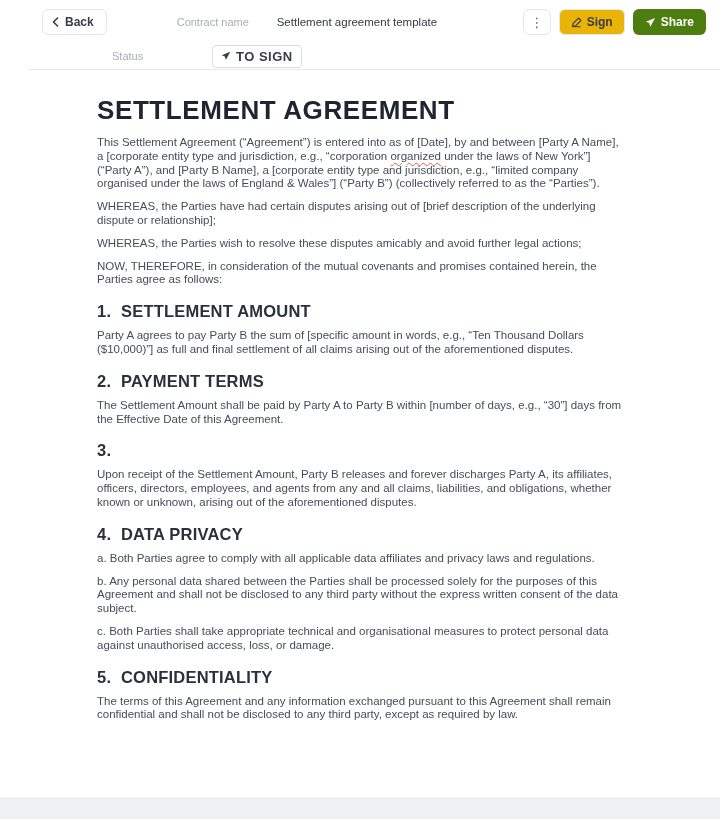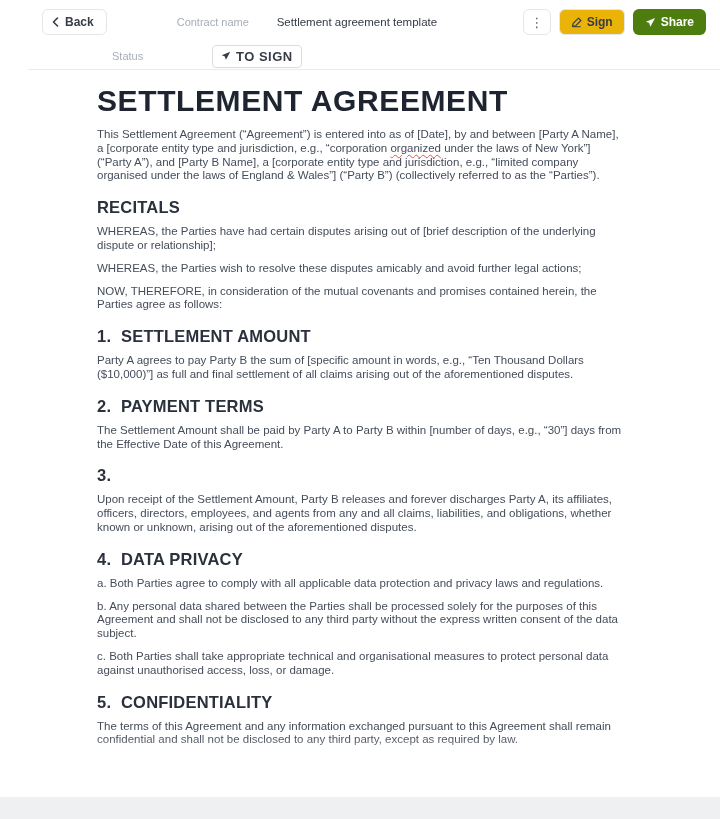--- a/index.html
+++ b/index.html
@@ -59,22 +59,22 @@
     padding: 3px 8px; font-size: 13px; font-weight: 700; letter-spacing: 0.5px;
     color: #363d48; cursor: pointer;
   }
 
   
   .doc {
     position: absolute; top: 71px; left: 97px; width: 527px;
     padding-top: 11px; cursor: text;
   }
   .doc h1 {
-    font-size: 30px; font-weight: 800; letter-spacing: 0.6px;
-    color: #1e2530; margin: 2px 0 10px;
+    font-size: 26px; font-weight: 800; letter-spacing: 0.6px;
+    color: #1e2530; margin: 13px 0 10px;
   }
   .doc p {
     font-size: 11.5px; line-height: 1.2; color: #454d5a; margin: 0 0 9px;
   }
   .doc h2 {
     font-size: 16.5px; font-weight: 800; color: #2a313c;
     letter-spacing: 0.2px; margin: 15px 0 8px;
     display: flex;
   }
   .doc h2 .num { width: 24px; flex: 0 0 auto; }
@@ -149,23 +149,20 @@
       <span>TO SIGN</span>
     </span>
   </div>
 </div>
 
 <div class="doc">
   <h1>SETTLEMENT AGREEMENT</h1>
 
   <p><span>This Settlement Agreement (“Agreement”) is entered into as of [Date], by and between [Party A Name], a [corporate entity type and jurisdiction, e.g., “corporation </span><span class="misspell">organized</span><span> under the laws of New York”] (“Party A”), and [Party B Name], a [corporate entity type and jurisdiction, e.g., “limited company organised under the laws of England &amp; Wales”] (“Party B”) (collectively referred to as the “Parties”).</span></p>
 
-  <h2>
-      <span>RECITALS</span>
-    </h2>
   <p>WHEREAS, the Parties have had certain disputes arising out of [brief description of the underlying dispute or relationship];</p>
   <p>WHEREAS, the Parties wish to resolve these disputes amicably and avoid further legal actions;</p>
   <p>NOW, THEREFORE, in consideration of the mutual covenants and promises contained herein, the Parties agree as follows:</p>
 
   <h2>
       <span class="num">1.</span>
       <span>SETTLEMENT AMOUNT</span>
     </h2>
   <p>Party A agrees to pay Party B the sum of [specific amount in words, e.g., “Ten Thousand Dollars ($10,000)”] as full and final settlement of all claims arising out of the aforementioned disputes.</p>
 
@@ -177,21 +174,21 @@
 
   <h2>
       <span class="num">3.</span>
     </h2>
   <p>Upon receipt of the Settlement Amount, Party B releases and forever discharges Party A, its affiliates, officers, directors, employees, and agents from any and all claims, liabilities, and obligations, whether known or unknown, arising out of the aforementioned disputes.</p>
 
   <h2>
       <span class="num">4.</span>
       <span>DATA PRIVACY</span>
     </h2>
-  <p>a. Both Parties agree to comply with all applicable data protection and privacy laws and regulations.</p>
+  <p>a. Both Parties agree to comply with all applicable data affiliates and privacy laws and regulations.</p>
   <p>b. Any personal data shared between the Parties shall be processed solely for the purposes of this Agreement and shall not be disclosed to any third party without the express written consent of the data subject.</p>
   <p>c. Both Parties shall take appropriate technical and organisational measures to protect personal data against unauthorised access, loss, or damage.</p>
 
   <h2>
       <span class="num">5.</span>
       <span>CONFIDENTIALITY</span>
     </h2>
   <p class="faded-para">The terms of this Agreement and any information exchanged pursuant to this Agreement shall remain confidential and shall not be disclosed to any third party, except as required by law.</p>
 </div>
 

